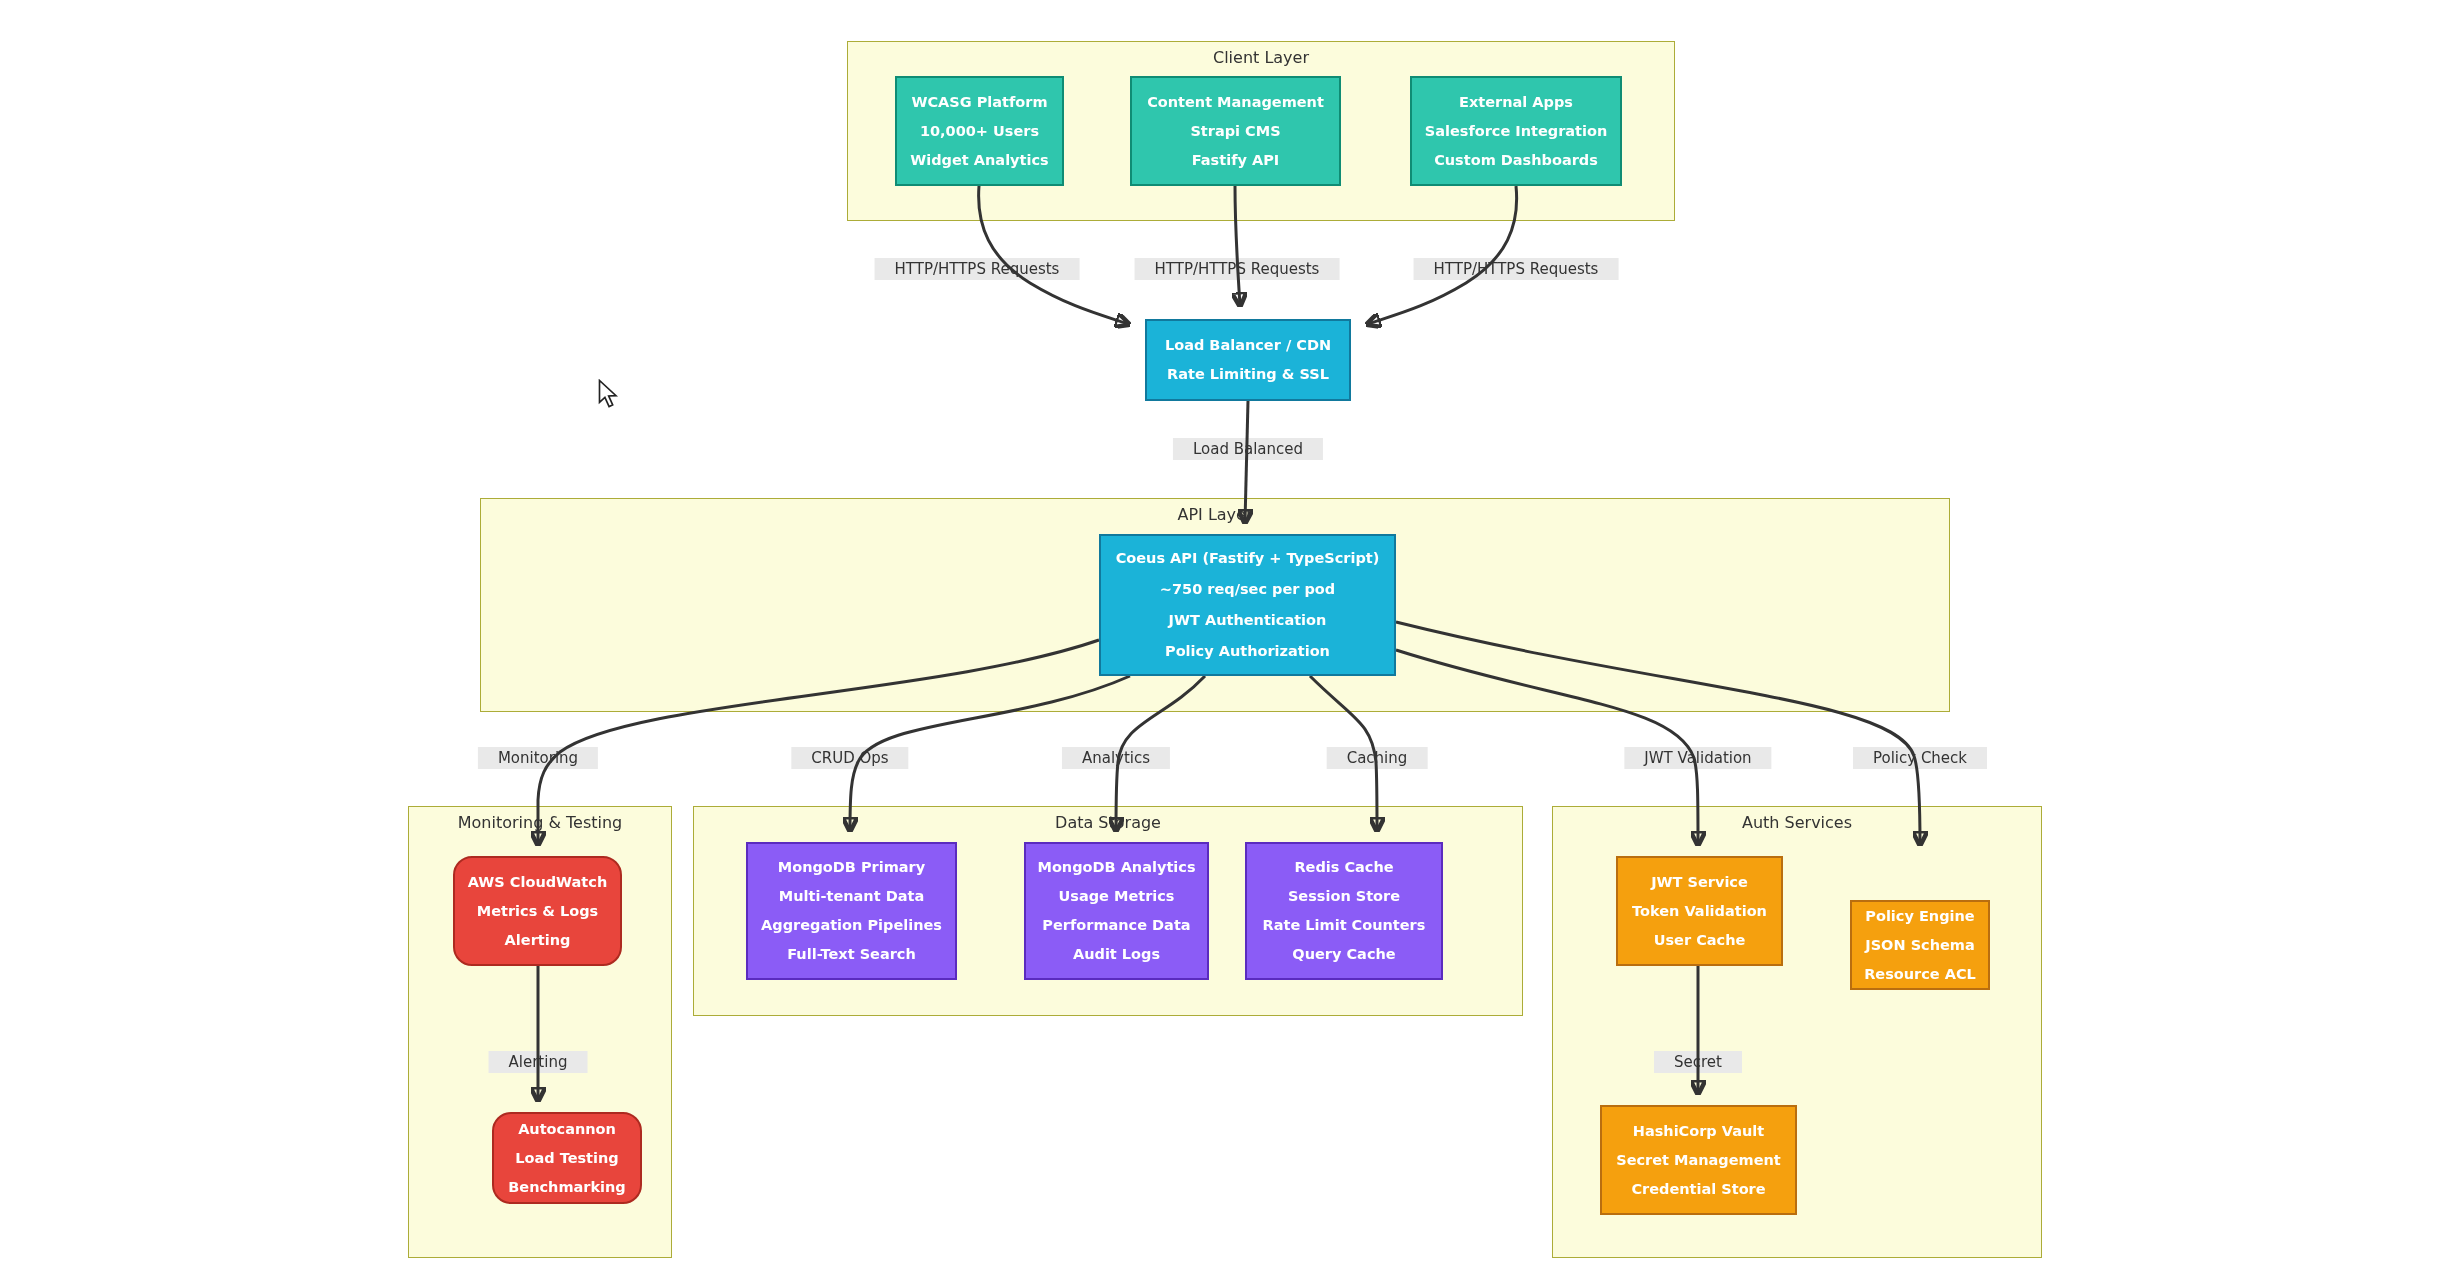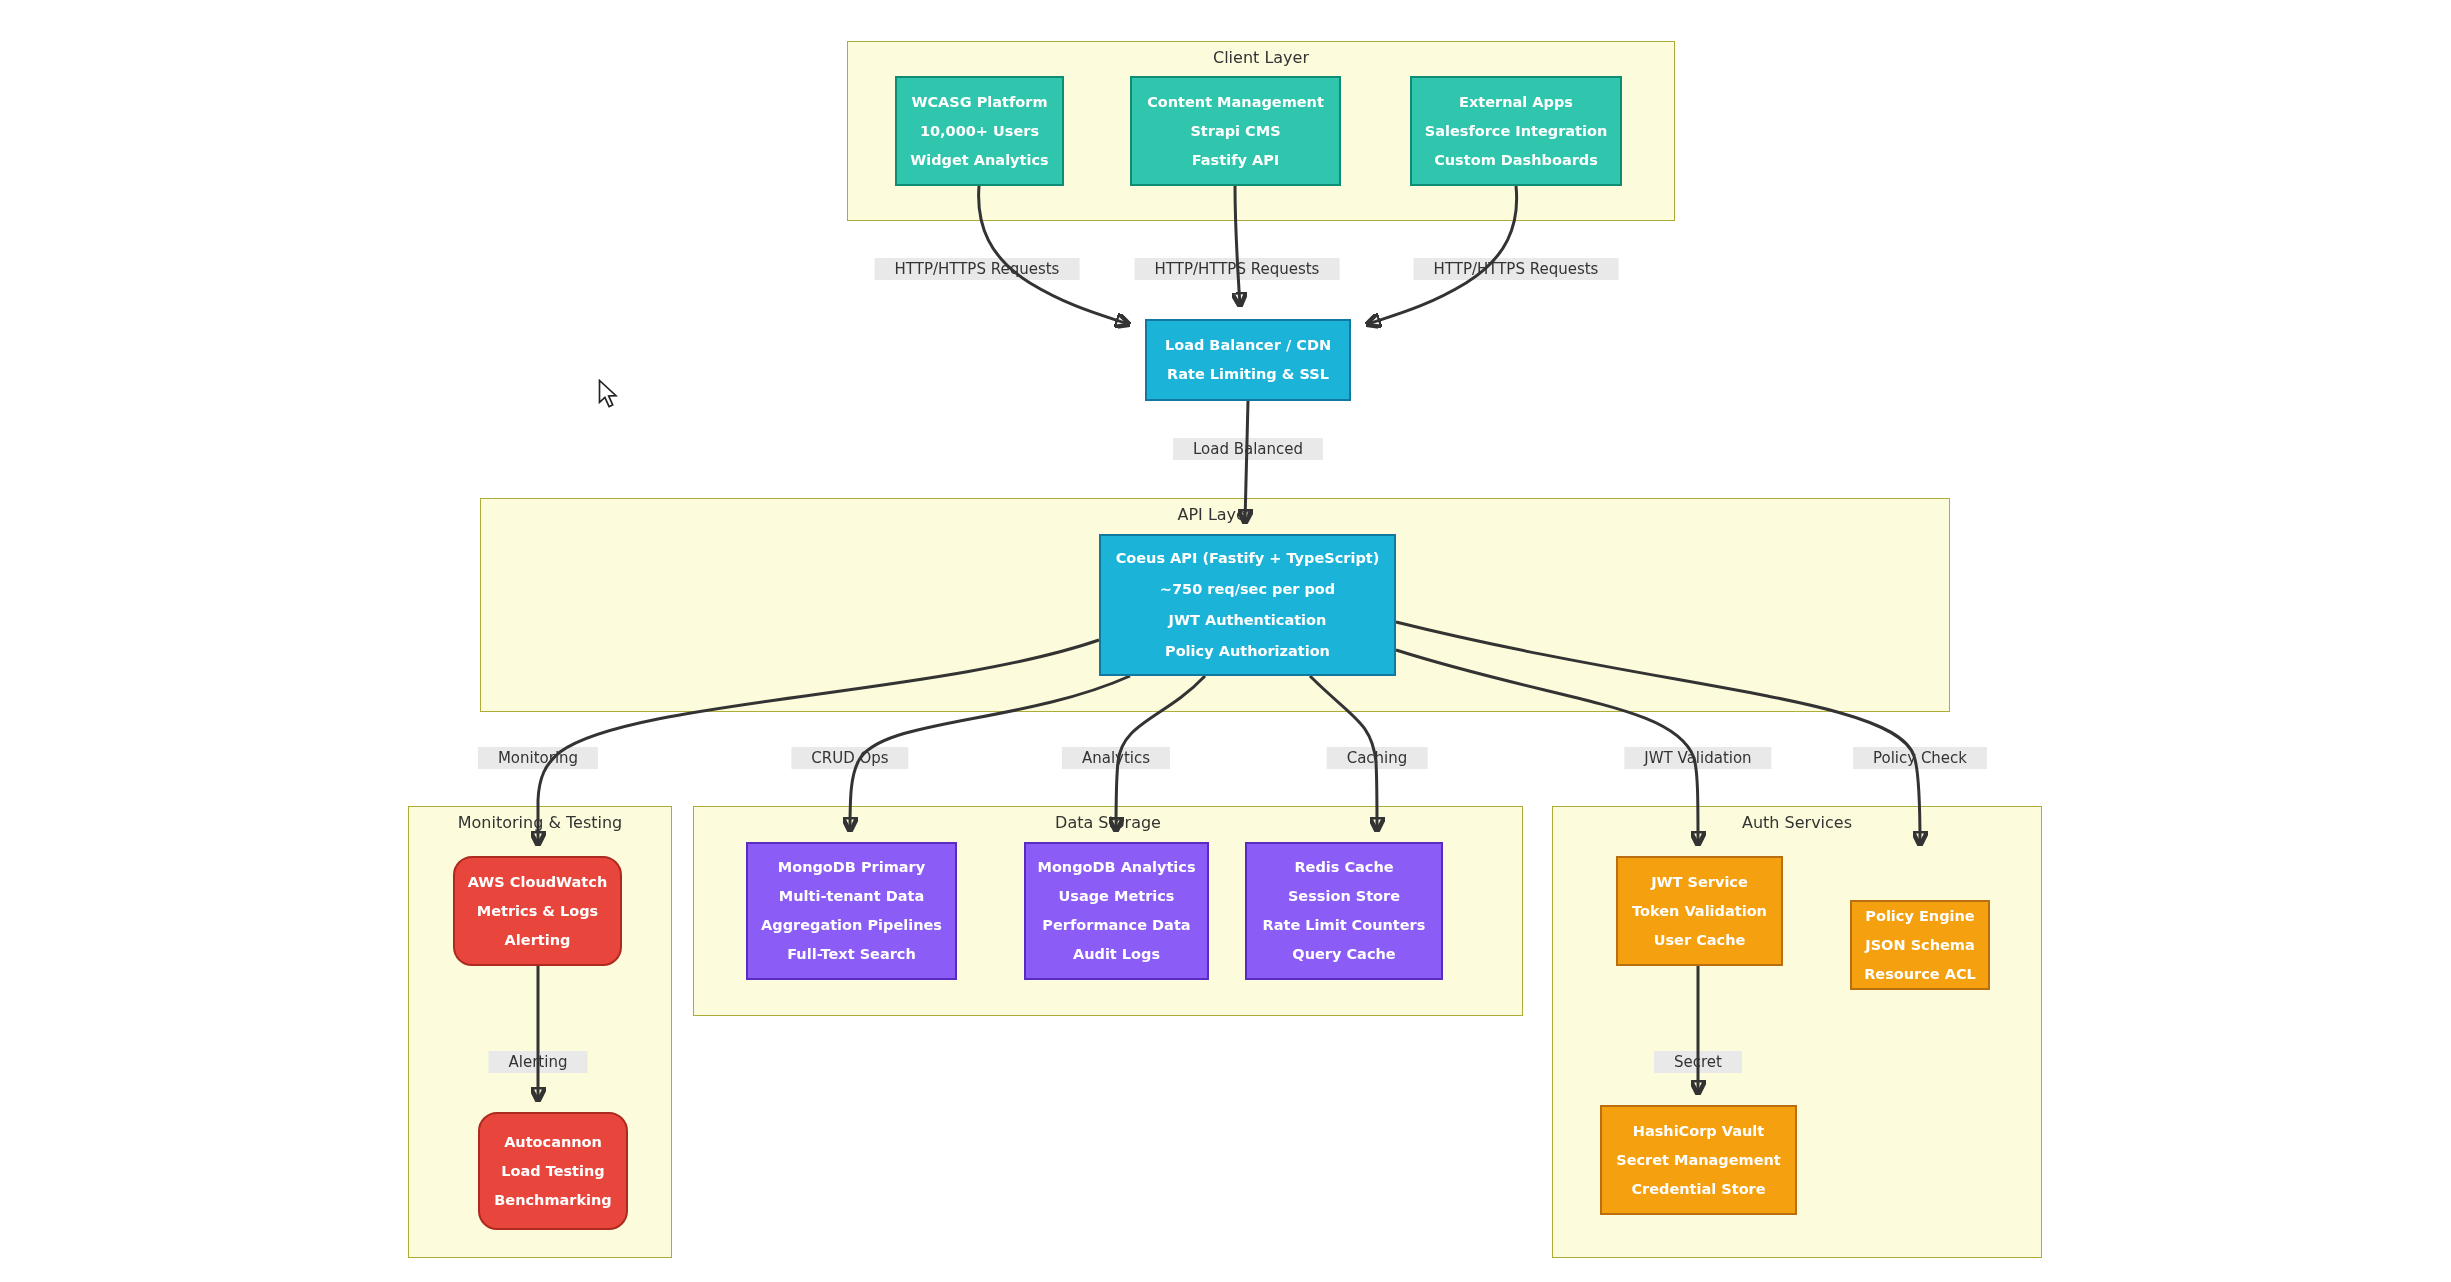--- a/index.html
+++ b/index.html
@@ -139,21 +139,21 @@
     <div class="nl">~750 req/sec per pod</div>
     <div class="nl">JWT Authentication</div>
     <div class="nl">Policy Authorization</div>
   </div>
 
   <div class="node alert" style="left:453px;top:856px;width:169px;height:110px">
     <div class="nl">AWS CloudWatch</div>
     <div class="nl">Metrics &amp; Logs</div>
     <div class="nl">Alerting</div>
   </div>
-  <div class="node alert" style="left:478px;top:1112px;width:150px;height:118px">
+  <div class="node alert" style="left:492px;top:1112px;width:150px;height:92px">
     <div class="nl">Autocannon</div>
     <div class="nl">Load Testing</div>
     <div class="nl">Benchmarking</div>
   </div>
 
   <div class="node storage" style="left:746px;top:842px;width:211px;height:138px">
     <div class="nl">MongoDB Primary</div>
     <div class="nl">Multi-tenant Data</div>
     <div class="nl">Aggregation Pipelines</div>
     <div class="nl">Full-Text Search</div>

